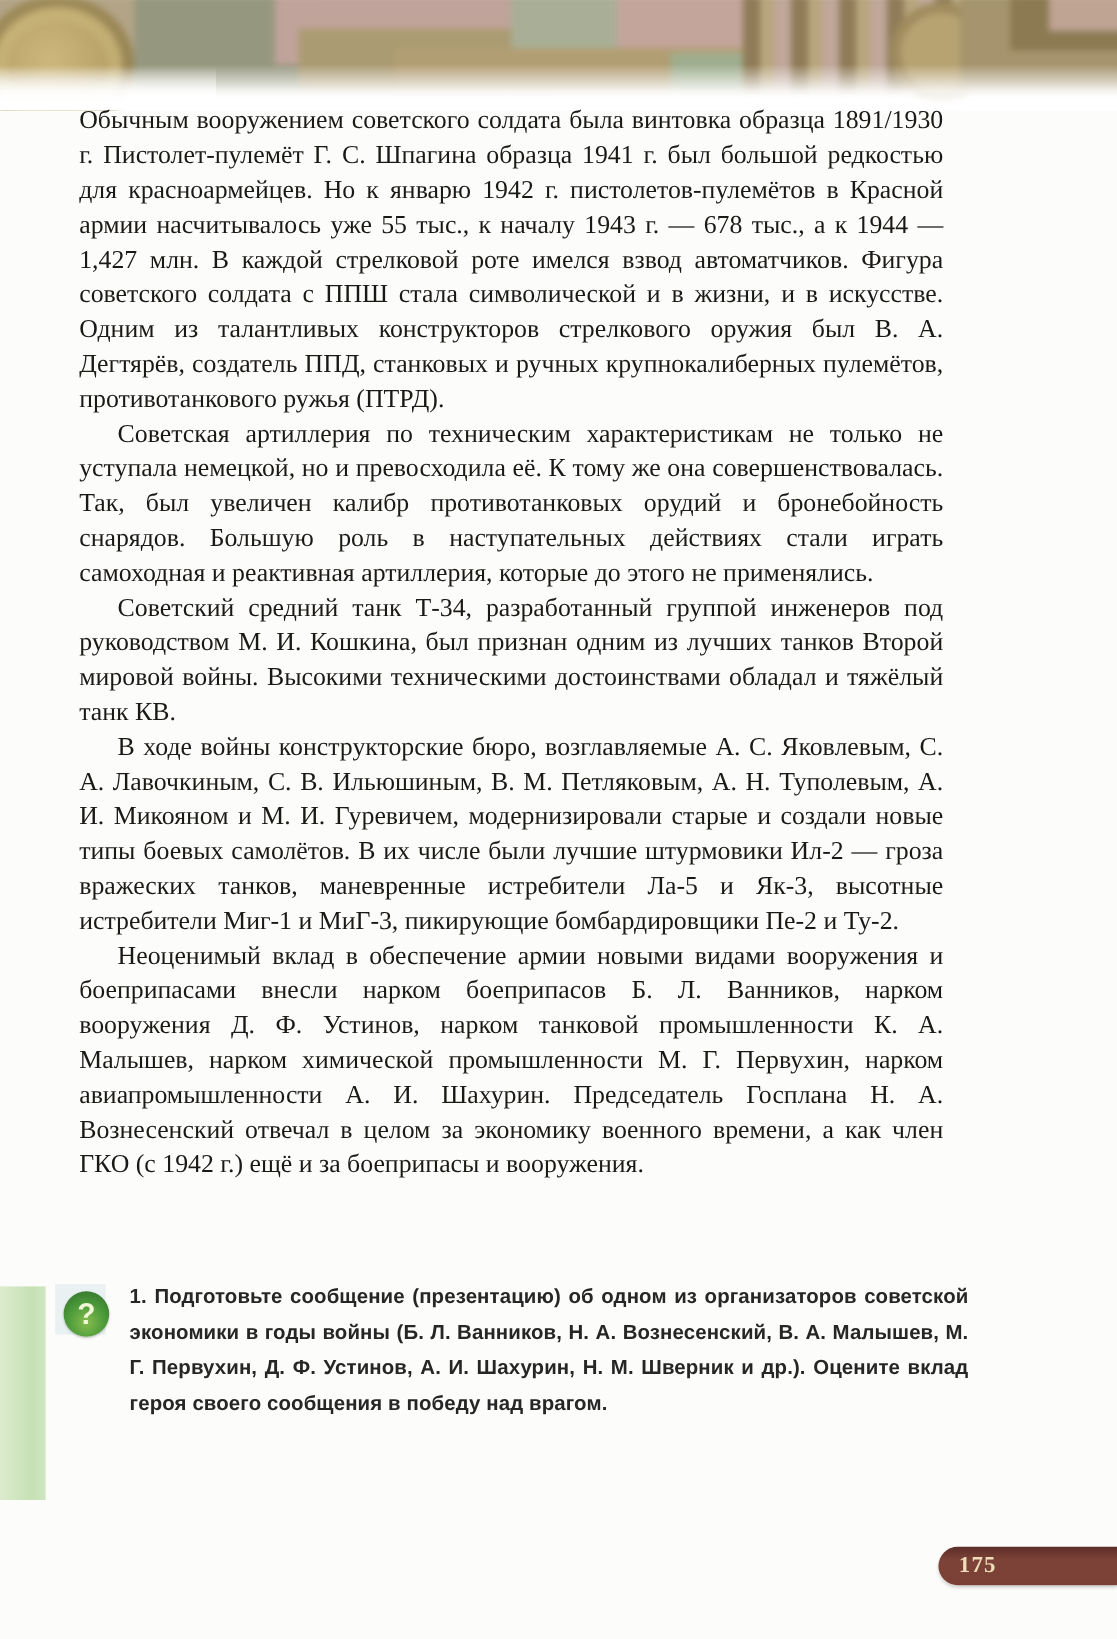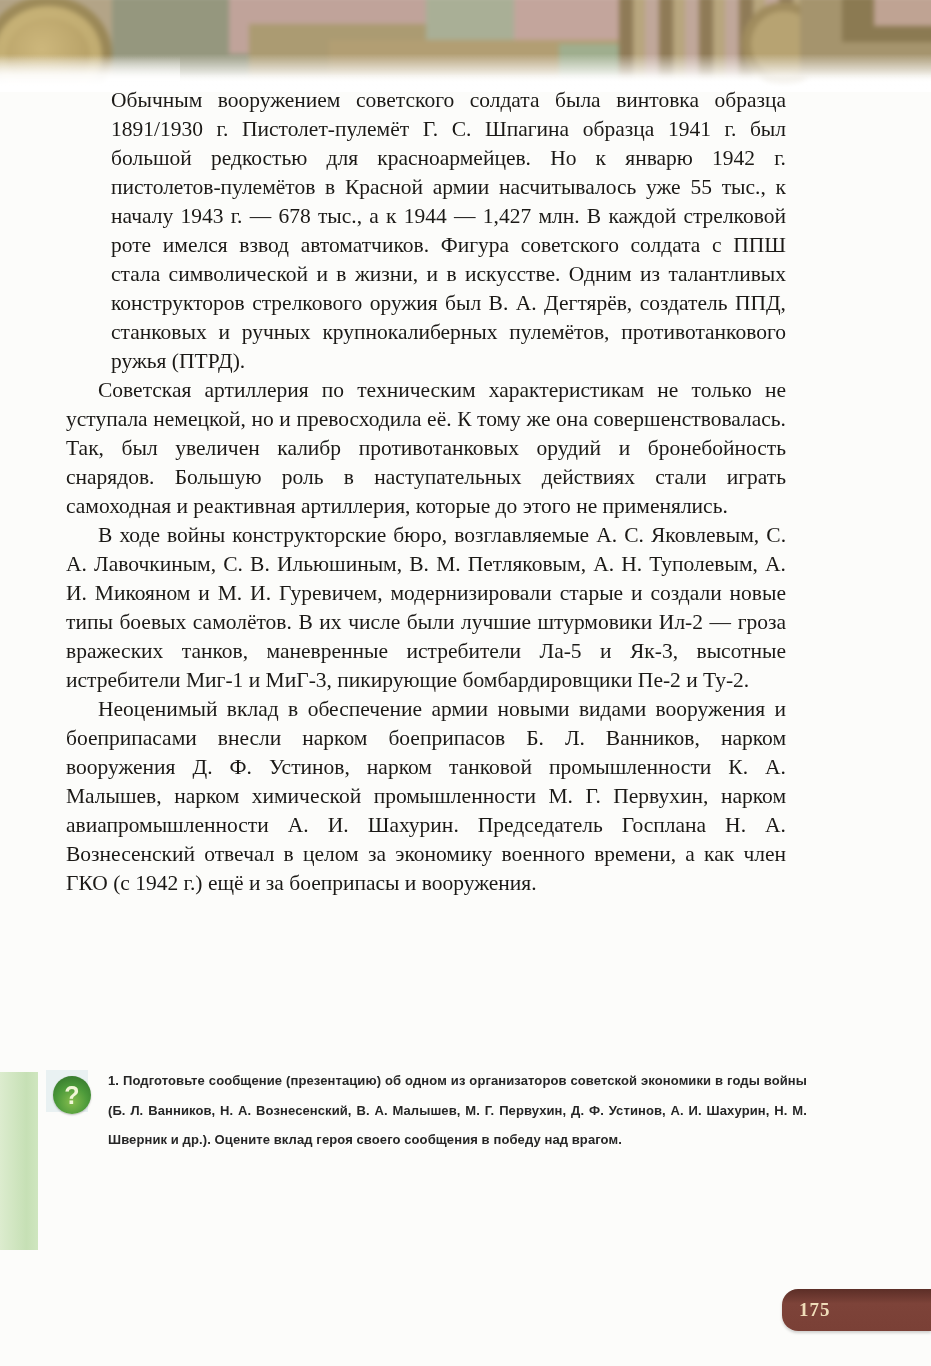--- a/index.html
+++ b/index.html
@@ -35,44 +35,44 @@
   .banner-fade-l{position:absolute;left:0;top:56px;width:180px;height:36px;
     background:linear-gradient(180deg, rgba(255,255,255,0), #fff 85%);}
 
   
   .content{
     position:absolute;top:86px;left:66px;width:720px;
     color:#1b1916;font-size:21.5px;line-height:29px;text-align:justify;
     text-rendering:optimizeLegibility;
   }
   .content p{margin:0;text-indent:32px;}
-  .content p.no-indent{text-indent:0;margin-left:45px;}
+  .content p.no-indent{text-indent:0;}
 
   
   .side-stripe{position:absolute;left:0;top:1072px;width:38px;height:178px;
     background:linear-gradient(90deg,#dcecce 0%,#c6e0b5 70%,#cfe6bf 100%);}
   .q-icon-bg{position:absolute;left:46px;top:1070px;width:42px;height:42px;background:#e9f1f2;}
   .q-icon{
     position:absolute;left:53px;top:1076px;width:38px;height:38px;border-radius:50%;
     background:radial-gradient(circle at 50% 68%, #86bd4e 0%, #4c9a3a 48%, #2d6b28 100%);
     display:flex;align-items:center;justify-content:center;
     color:#f2f6d8;font-family:"Liberation Sans", sans-serif;font-weight:700;font-size:25px;
     box-shadow:0 1px 2px rgba(0,0,0,.25);
   }
   .questions{
     position:absolute;top:1066px;left:108px;width:699px;
-    font-family:"Liberation Sans", sans-serif;font-size:13px;line-height:29.5px;
+    font-family:"Liberation Sans", sans-serif;font-size:17px;line-height:29.5px;
     font-weight:700;color:#262626;text-align:justify;letter-spacing:.1px;
   }
   .questions p{margin:0;}
   .qnum{font-weight:700;}
 
   
   .page-badge{
-    position:absolute;top:1289px;left:782px;width:149px;height:42px;
+    position:absolute;top:1289px;left:782px;width:149px;height:32px;
     background:linear-gradient(180deg,#5c2e27 0%,#7d4339 35%,#7a4036 100%);
     border-radius:16px 0 0 16px;
     display:flex;align-items:center;
     padding-left:17px;box-sizing:border-box;
     color:#efddb9;font-family:"Liberation Serif", serif;font-weight:700;font-size:19px;
     letter-spacing:1px;
     box-shadow:0 2px 3px rgba(0,0,0,.18);
   }
 </style>
 </head>
@@ -95,20 +95,21 @@
     <div class="b-rdark"></div>
     <div class="b-rpink"></div>
   </div>
   <div class="banner-fade"></div>
   <div class="banner-fade-l"></div>
 </div>
 
 <div class="content">
   <p class="no-indent">Обычным вооружением советского солдата была винтовка образца 1891/1930 г. Пистолет-пулемёт Г. С. Шпагина образца 1941 г. был большой редкостью для красноармейцев. Но к январю 1942 г. пистолетов-пулемётов в Красной армии насчитывалось уже 55 тыс., к началу 1943 г. — 678 тыс., а к 1944 — 1,427 млн. В каждой стрелковой роте имелся взвод автоматчиков. Фигура советского солдата с ППШ стала символической и в жизни, и в искусстве. Одним из талантливых конструкторов стрелкового оружия был В. А. Дегтярёв, создатель ППД, станковых и ручных крупнокалиберных пулемётов, противотанкового ружья (ПТРД).</p>
   <p>Советская артиллерия по техническим характеристикам не только не уступала немецкой, но и превосходила её. К тому же она совершенствовалась. Так, был увеличен калибр противотанковых орудий и бронебойность снарядов. Большую роль в наступательных действиях стали играть самоходная и реактивная артиллерия, которые до этого не применялись.</p>
+  <p>Советский средний танк Т-34, разработанный группой инженеров под руководством М. И. Кошкина, был признан одним из лучших танков Второй мировой войны. Высокими техническими достоинствами обладал и тяжёлый танк КВ.</p>
   <p>В ходе войны конструкторские бюро, возглавляемые А. С. Яковлевым, С. А. Лавочкиным, С. В. Ильюшиным, В. М. Петляковым, А. Н. Туполевым, А. И. Микояном и М. И. Гуревичем, модернизировали старые и создали новые типы боевых самолётов. В их числе были лучшие штурмовики Ил-2 — гроза вражеских танков, маневренные истребители Ла-5 и Як-3, высотные истребители Миг-1 и МиГ-3, пикирующие бомбардировщики Пе-2 и Ту-2.</p>
   <p>Неоценимый вклад в обеспечение армии новыми видами вооружения и боеприпасами внесли нарком боеприпасов Б. Л. Ванников, нарком вооружения Д. Ф. Устинов, нарком танковой промышленности К. А. Малышев, нарком химической промышленности М. Г. Первухин, нарком авиапромышленности А. И. Шахурин. Председатель Госплана Н. А. Вознесенский отвечал в целом за экономику военного времени, а как член ГКО (с 1942 г.) ещё и за боеприпасы и вооружения.</p>
 </div>
 
 <div class="side-stripe"></div>
 <div class="q-icon-bg"></div>
 <div class="q-icon">
   <span>?</span>
 </div>
 

